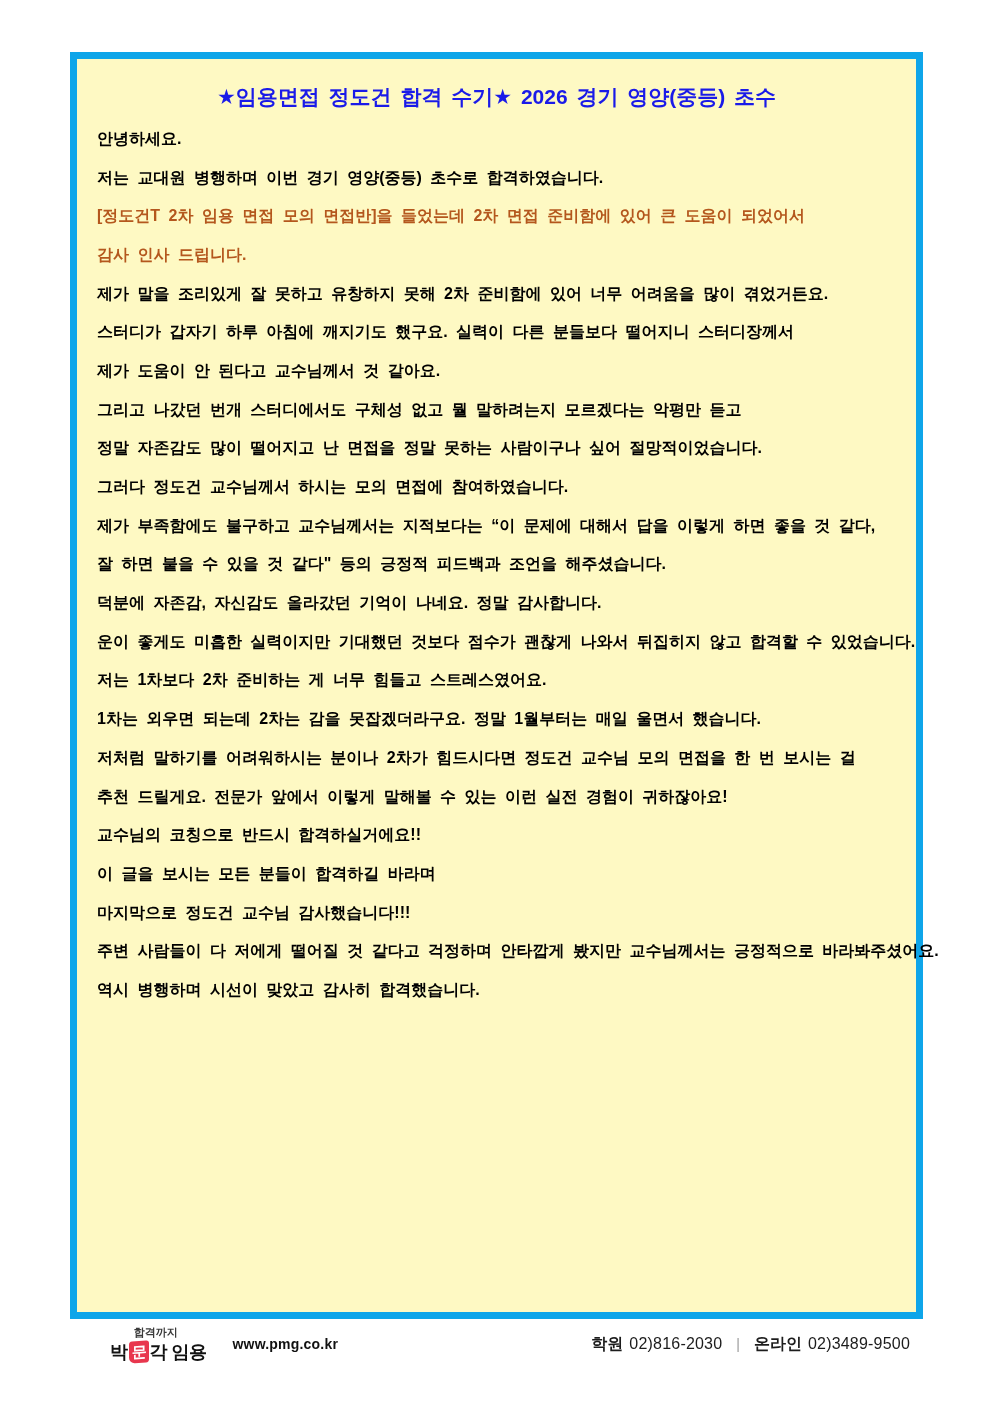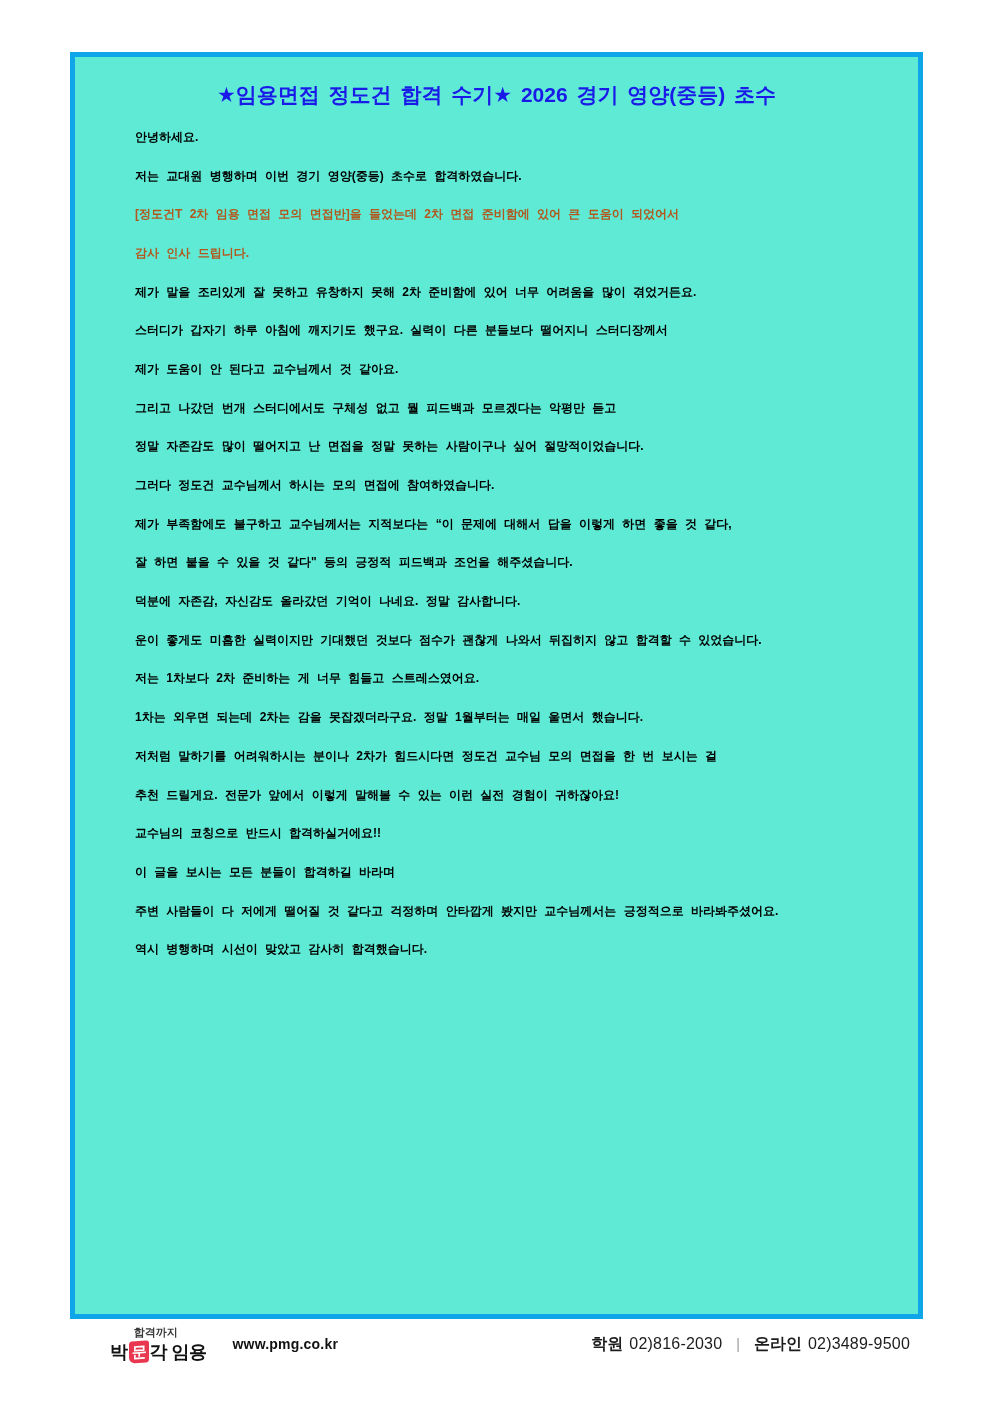--- a/index.html
+++ b/index.html
@@ -11,47 +11,46 @@
   .page {
     position: relative;
     width: 992px; height: 1403px;
     background: #ffffff;
     overflow: hidden;
   }
   .page-border {
     position: absolute;
     left: 70px; top: 52px;
     width: 853px; height: 1267px;
-    border: 5px solid #0ea5e9;
-    background: #5eead4;
+    border: 7px solid #0ea5e9;
+    background: #fef9c3;
   }
   .doc-title {
     margin-top: 24px;
     text-align: center;
     font-size: 21px;
     line-height: 28px;
     font-weight: bold;
     color: var(--title-color, #1a1ae8);
     letter-spacing: 0px;
     word-spacing: 3px;
   }
   .body-lines {
     margin-top: 9px;
     padding: 0 20px;
   }
   .body-lines .line {
     height: 38.7px;
     display: flex;
     align-items: center;
-    font-size: 12px;
+    font-size: 16px;
     font-weight: bold;
     color: #000000;
     word-spacing: 4px;
     white-space: nowrap;
-    margin-left: 40px;
   }
   .body-lines .line.highlight {
     color: var(--highlight-color, #b4571d);
   }
   .footer {
     position: absolute;
     left: 70px; right: 70px;
     top: 1326px; height: 36px;
     display: flex;
     align-items: center;
@@ -124,33 +123,34 @@
     <div class="doc-title">★임용면접 정도건 합격 수기★ 2026 경기 영양(중등) 초수</div>
 
     <div class="body-lines" id="body-lines">
         <div class="line">안녕하세요.</div>
         <div class="line">저는 교대원 병행하며 이번 경기 영양(중등) 초수로 합격하였습니다.</div>
         <div class="line highlight">[정도건T 2차 임용 면접 모의 면접반]을 들었는데 2차 면접 준비함에 있어 큰 도움이 되었어서</div>
         <div class="line highlight">감사 인사 드립니다.</div>
         <div class="line">제가 말을 조리있게 잘 못하고 유창하지 못해 2차 준비함에 있어 너무 어려움을 많이 겪었거든요.</div>
         <div class="line">스터디가 갑자기 하루 아침에 깨지기도 했구요. 실력이 다른 분들보다 떨어지니 스터디장께서</div>
         <div class="line">제가 도움이 안 된다고 교수님께서 것 같아요.</div>
-        <div class="line">그리고 나갔던 번개 스터디에서도 구체성 없고 뭘 피드백과 모르겠다는 악평만 듣고</div>
+        <div class="line">그리고 나갔던 번개 스터디에서도 구체성 없고 뭘 말하려는지 모르겠다는 악평만 듣고</div>
         <div class="line">정말 자존감도 많이 떨어지고 난 면접을 정말 못하는 사람이구나 싶어 절망적이었습니다.</div>
         <div class="line">그러다 정도건 교수님께서 하시는 모의 면접에 참여하였습니다.</div>
         <div class="line">제가 부족함에도 불구하고 교수님께서는 지적보다는 “이 문제에 대해서 답을 이렇게 하면 좋을 것 같다,</div>
         <div class="line">잘 하면 붙을 수 있을 것 같다" 등의 긍정적 피드백과 조언을 해주셨습니다.</div>
         <div class="line">덕분에 자존감, 자신감도 올라갔던 기억이 나네요. 정말 감사합니다.</div>
         <div class="line">운이 좋게도 미흡한 실력이지만 기대했던 것보다 점수가 괜찮게 나와서 뒤집히지 않고 합격할 수 있었습니다.</div>
         <div class="line">저는 1차보다 2차 준비하는 게 너무 힘들고 스트레스였어요.</div>
         <div class="line">1차는 외우면 되는데 2차는 감을 못잡겠더라구요. 정말 1월부터는 매일 울면서 했습니다.</div>
         <div class="line">저처럼 말하기를 어려워하시는 분이나 2차가 힘드시다면 정도건 교수님 모의 면접을 한 번 보시는 걸</div>
         <div class="line">추천 드릴게요. 전문가 앞에서 이렇게 말해볼 수 있는 이런 실전 경험이 귀하잖아요!</div>
         <div class="line">교수님의 코칭으로 반드시 합격하실거에요!!</div>
         <div class="line">이 글을 보시는 모든 분들이 합격하길 바라며</div>
+        <div class="line">마지막으로 정도건 교수님 감사했습니다!!!</div>
         <div class="line">주변 사람들이 다 저에게 떨어질 것 같다고 걱정하며 안타깝게 봤지만 교수님께서는 긍정적으로 바라봐주셨어요.</div>
         <div class="line">역시 병행하며 시선이 맞았고 감사히 합격했습니다.</div>
       </div>
   </div>
 
   <div class="footer">
     <div class="footer-left">
       <div class="logo">
         <span class="logo-tagline">합격까지</span>
         <span class="logo-brand">

